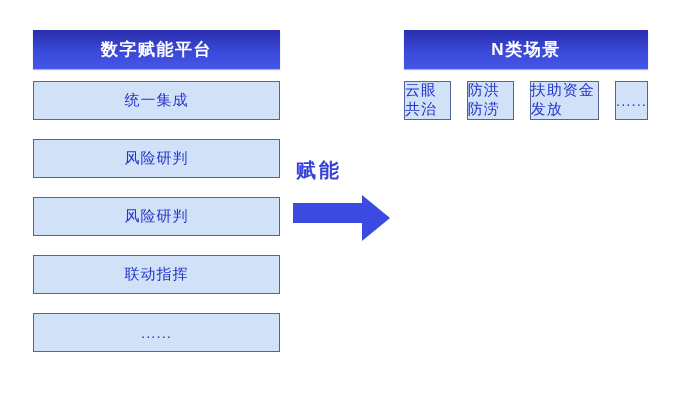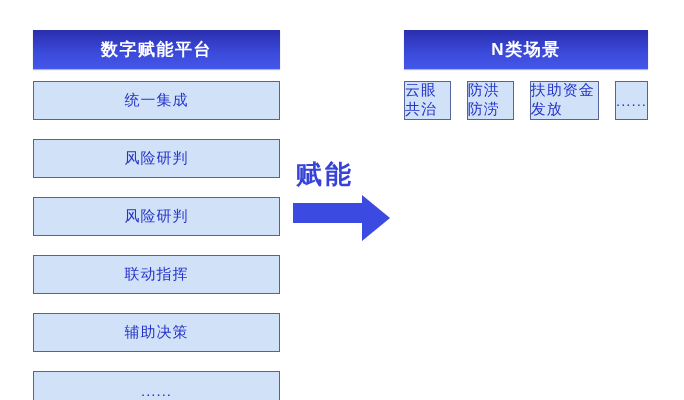--- a/index.html
+++ b/index.html
@@ -46,21 +46,21 @@
     letter-spacing: 1px;
     display: flex;
     align-items: center;
     justify-content: center;
   }
 
   #connector-label {
     position: absolute;
     left: 296px;
     top: 157px;
-    font-size: 26px;
+    font-size: 20px;
     font-weight: bold;
     letter-spacing: 3px;
     color: #3742d8;
   }
   #arrow {
     position: absolute;
     left: 293px;
     top: 195px;
     width: 97px;
     height: 46px;
@@ -89,21 +89,20 @@
 
 <div id="canvas">
 
   <div id="left-col" class="col">
     <div class="header-box">数字赋能平台</div>
     <div style="display:flex;flex-direction:column;gap:19px;">
         <div class="item-box">统一集成</div>
         <div class="item-box">风险研判</div>
         <div class="item-box">风险研判</div>
         <div class="item-box">联动指挥</div>
-        <div class="item-box">辅助决策</div>
         <div class="item-box">......</div>
       </div>
   </div>
 
   <div id="connector-label">赋能</div>
 
   <div id="arrow">
     <div class="arrow-body"></div>
     <div class="arrow-head"></div>
   </div>

